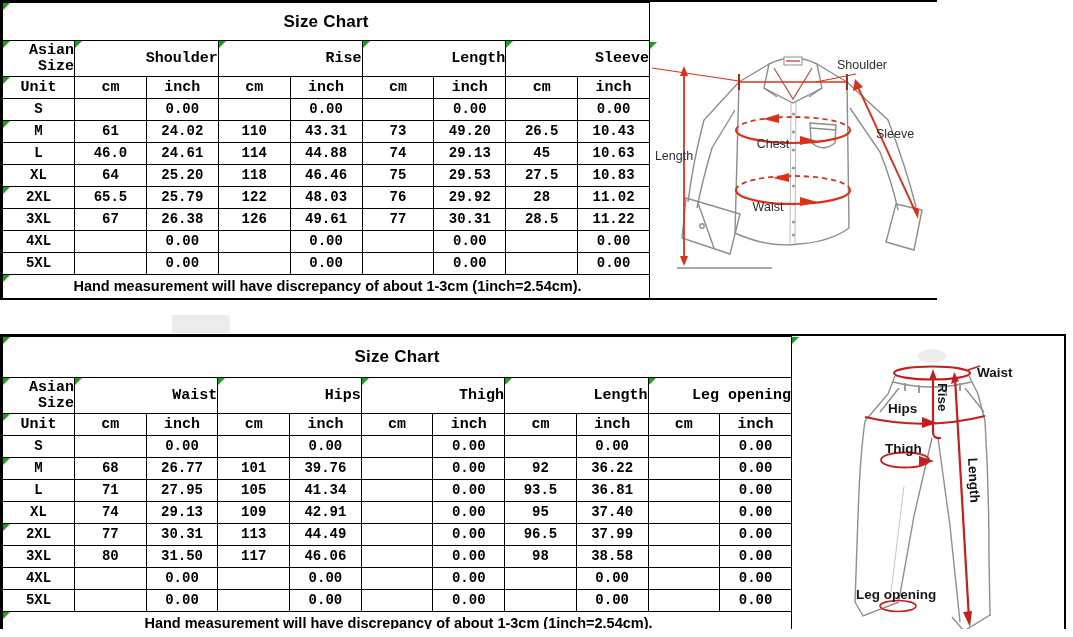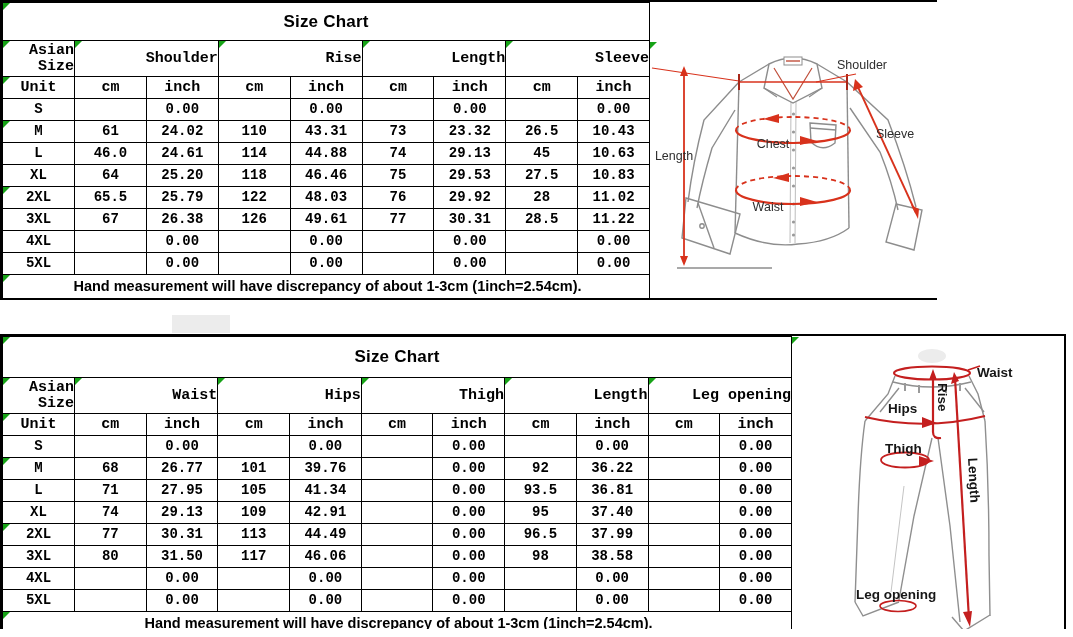--- a/index.html
+++ b/index.html
@@ -93,21 +93,21 @@
             <td></td>
             <td>0.00</td>
           </tr>
           <tr class="r-data">
             <td class="gc">M</td>
             <td>61</td>
             <td>24.02</td>
             <td>110</td>
             <td>43.31</td>
             <td>73</td>
-            <td>23.32</td>
+            <td>49.20</td>
             <td>26.5</td>
             <td>10.43</td>
           </tr>
           <tr class="r-data">
             <td>L</td>
             <td>46.0</td>
             <td>24.61</td>
             <td>114</td>
             <td>44.88</td>
             <td>74</td>

